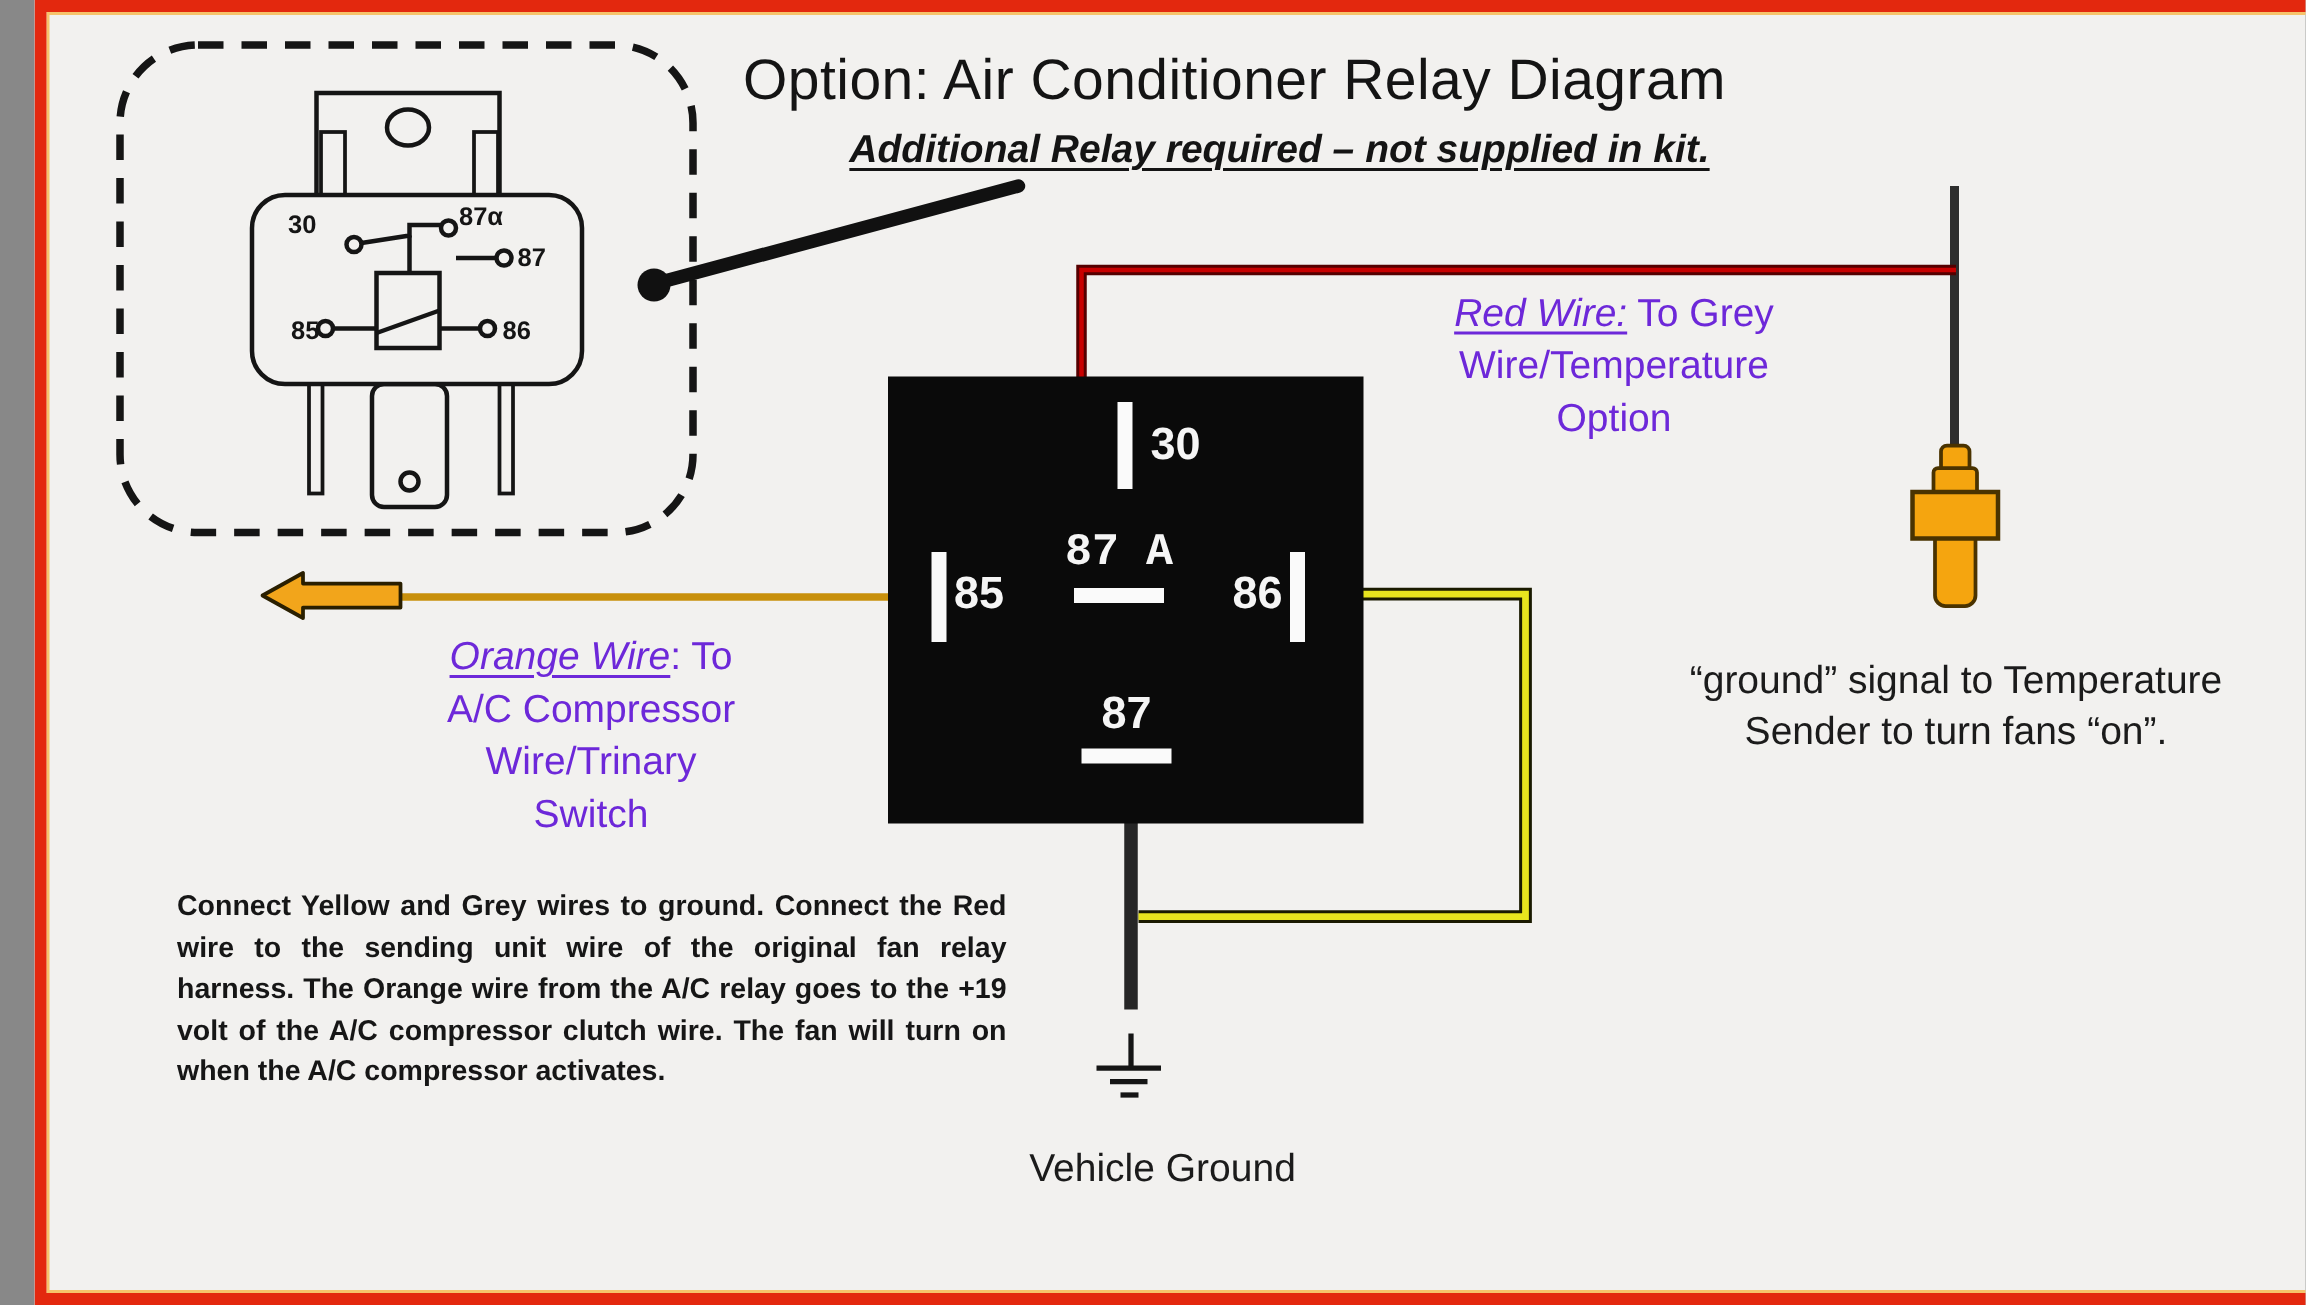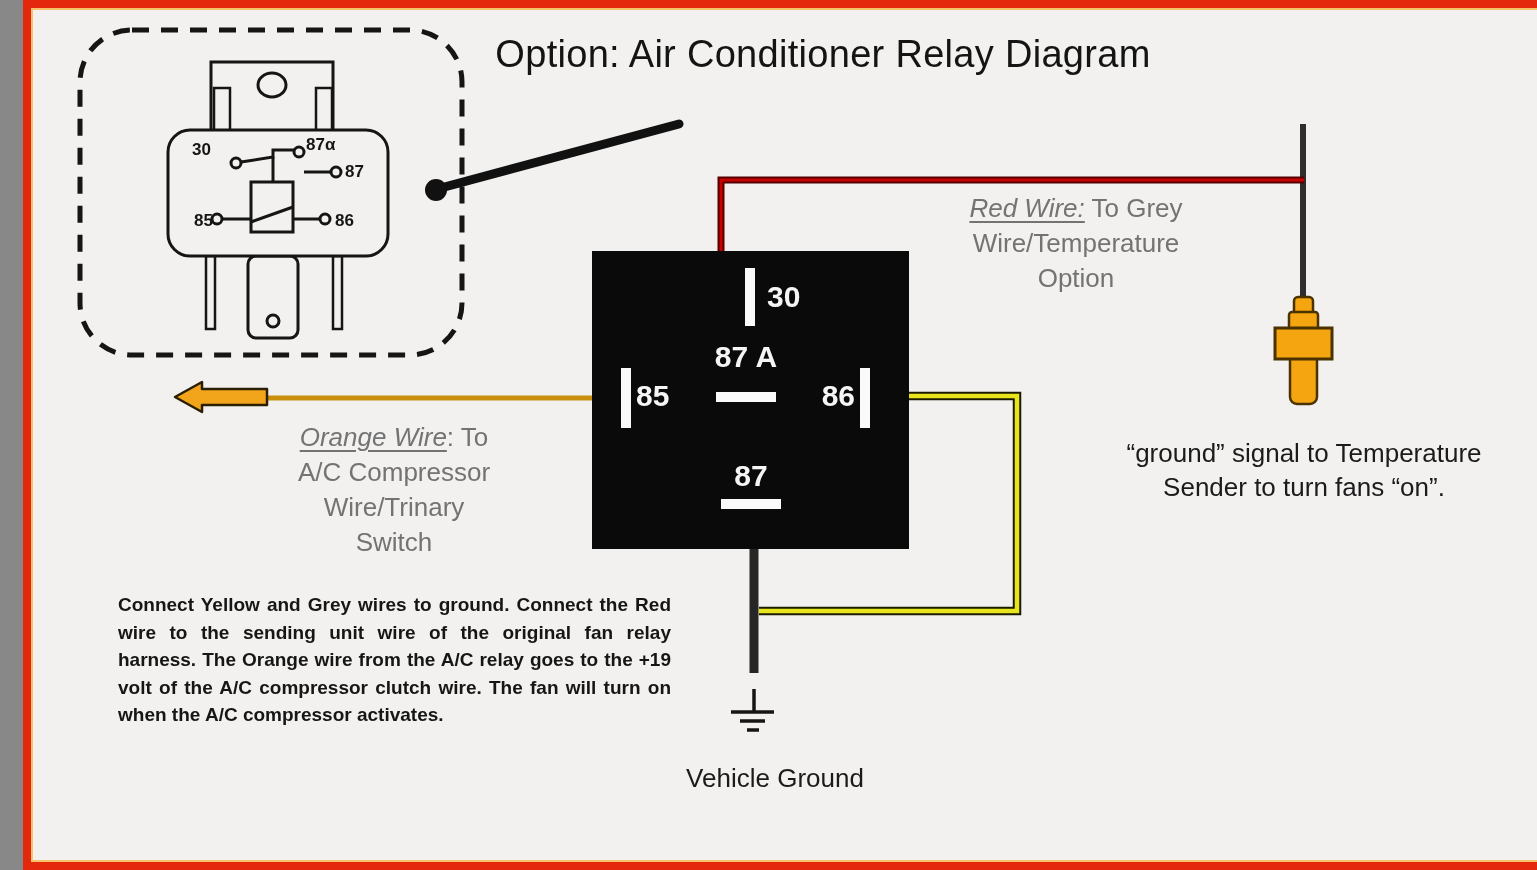--- a/index.html
+++ b/index.html
@@ -19,21 +19,21 @@
     left:370px;top:33px;width:860px;
     text-align:center;font-size:38px;font-weight:400;color:#141414;
     letter-spacing:0.3px;white-space:nowrap;
   }
   .subtitle{
     left:430px;top:84px;width:800px;
     text-align:center;font-size:26px;font-weight:700;font-style:italic;
     color:#141414;
   }
   .subtitle .u{text-decoration:underline;text-decoration-thickness:2px;text-underline-offset:4px;}
-  .wire-label{font-size:26px;line-height:35px;text-align:center;color:#737373;}
+  .wire-label{font-size:26px;line-height:35px;text-align:center;color:#6d28d9;}
   .wire-label .lead{font-style:italic;text-decoration:underline;text-decoration-thickness:2px;text-underline-offset:4px;}
   .red-wire-label{left:928px;top:191px;width:250px;}
   .orange-wire-label{left:246px;top:420px;width:250px;}
   .sender-note{left:1085px;top:436px;width:392px;font-size:26px;line-height:34px;text-align:center;color:#1b1b1b;}
   .vehicle-ground{left:642px;top:763px;width:220px;text-align:center;font-size:26px;color:#1b1b1b;}
   .bottom-note{
     left:95px;top:591px;width:553px;
     font-size:19px;line-height:27.5px;font-weight:700;
     text-align:justify;color:#161616;
   }
@@ -123,29 +123,32 @@
     <g stroke="#4A3300">
       <rect x="1267" y="350" width="27" height="54" rx="7" fill="#F5A50F" stroke-width="2.5"></rect>
       <rect x="1271" y="297" width="19" height="18" rx="4" fill="#F5A50F" stroke-width="2.5"></rect>
       <rect x="1266" y="312" width="29" height="18" rx="3" fill="#F5A50F" stroke-width="2.5"></rect>
       <rect x="1252" y="328" width="57" height="31" fill="#F5A50F" stroke-width="3"></rect>
     </g>
   </svg>
 
   <div class="abs title">Option: Air Conditioner Relay Diagram</div>
 
+  <div class="abs subtitle">
+    <span class="u">Additional Relay required – not supplied in kit.</span>
+  </div>
 
   <div class="abs schpin" style="left:169px;top:140px;">30</div>
   <div class="abs schpin" style="left:283px;top:135px;">87α</div>
   <div class="abs schpin" style="left:322px;top:162px;">87</div>
   <div class="abs schpin" style="left:171px;top:211px;">85</div>
   <div class="abs schpin" style="left:312px;top:211px;">86</div>
 
   <div class="abs blockpin" style="left:744px;top:280px;">30</div>
-  <div class="abs blockpin c" style="left:666px;top:340px;width:114px;">87 A</div>
+  <div class="abs blockpin c" style="left:666px;top:352px;width:114px;font-family:Liberation Mono, monospace;">87 A</div>
   <div class="abs blockpin" style="left:613px;top:379px;">85</div>
   <div class="abs blockpin r" style="left:770px;top:379px;width:62px;">86</div>
   <div class="abs blockpin c" style="left:697px;top:459px;width:62px;">87</div>
 
   <div class="abs wire-label red-wire-label">
     <div><span class="lead">Red Wire:</span><span> To Grey</span></div>
     <div>Wire/Temperature</div>
     <div>Option</div>
   </div>
 

